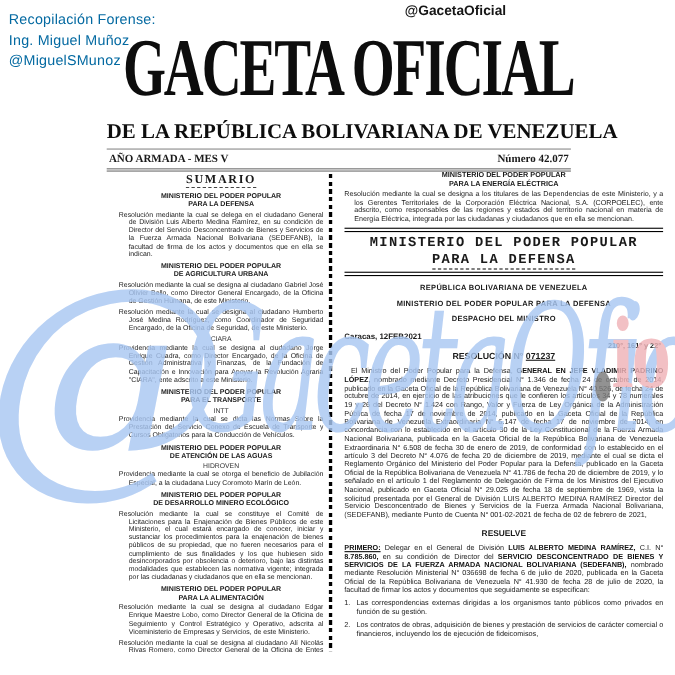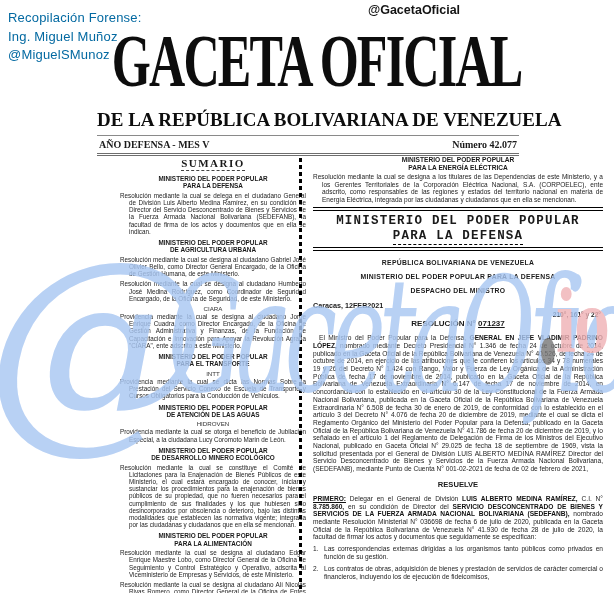--- a/index.html
+++ b/index.html
@@ -16,21 +16,21 @@
     font-family:"Liberation Serif",serif;font-weight:bold;font-size:54px;line-height:1;
     letter-spacing:-2px;white-space:nowrap;transform:scale(.93,1.38);transform-origin:center top;color:#0d0d0d;}
   .masthead-sub{position:absolute;left:97px;top:109px;width:422px;text-align:center;
     font-family:"Liberation Serif",serif;font-weight:bold;font-size:19px;white-space:nowrap;color:#0d0d0d;}
   
   .infobar{position:absolute;left:97px;top:135px;width:418px;
     border-top:1px solid #8a8a8a;border-bottom:3px double #6e6e6e;
     display:flex;justify-content:space-between;align-items:center;
     font-family:"Liberation Serif",serif;font-weight:bold;font-size:10px;padding:3px 2px;}
   
-  .leftcol{position:absolute;left:120px;top:157px;width:186px;height:436px;overflow:hidden;}
+  .leftcol{position:absolute;left:108px;top:157px;width:186px;height:436px;overflow:hidden;}
   .divider{position:absolute;left:299px;top:158px;width:3px;height:434px;
     background:repeating-linear-gradient(180deg,#000 0 4px,rgba(0,0,0,0) 4px 7px);}
   .rightcol{position:absolute;left:313px;top:156px;width:290px;height:438px;overflow:hidden;}
   
   .sum-title{text-align:center;font-family:"Liberation Serif",serif;font-weight:bold;
     font-size:11px;letter-spacing:1.5px;margin:0 0 6px;}
   .sum-title span{border-bottom:1px dashed #444;padding-bottom:1px;}
   .sum-h{font-weight:bold;font-size:6.4px;text-align:center;white-space:pre-line;
     line-height:7.4px;margin:4px 0 2px;}
   .sum-s{font-size:6.2px;text-align:center;line-height:7px;margin:2px 0 1px;color:#333;}
@@ -78,21 +78,21 @@
   <div>Ing. Miguel Muñoz</div>
   <div>@MiguelSMunoz</div>
 </div>
 
 <div class="handle-top">@GacetaOficial</div>
 
 <div class="masthead-title">GACETA OFICIAL</div>
 <div class="masthead-sub">DE LA REPÚBLICA BOLIVARIANA DE VENEZUELA</div>
 
 <div class="infobar">
-  <span>AÑO DEFENSA  -  MES V</span>
+  <span>AÑO ARMADA  -  MES V</span>
   <span>Número 42.077</span>
 </div>
 
 <div class="leftcol">
   <div class="sum-title">
     <span>SUMARIO</span>
   </div>
   <div class="sum-h">MINISTERIO DEL PODER POPULAR
 PARA LA DEFENSA</div>
   <div class="sum-e">Resolución mediante la cual se delega en el ciudadano General de División Luis Alberto Medina Ramírez, en su condición de Director del Servicio Desconcentrado de Bienes y Servicios de la Fuerza Armada Nacional Bolivariana (SEDEFANB), la facultad de firma de los actos y documentos que en ella se indican.</div>

